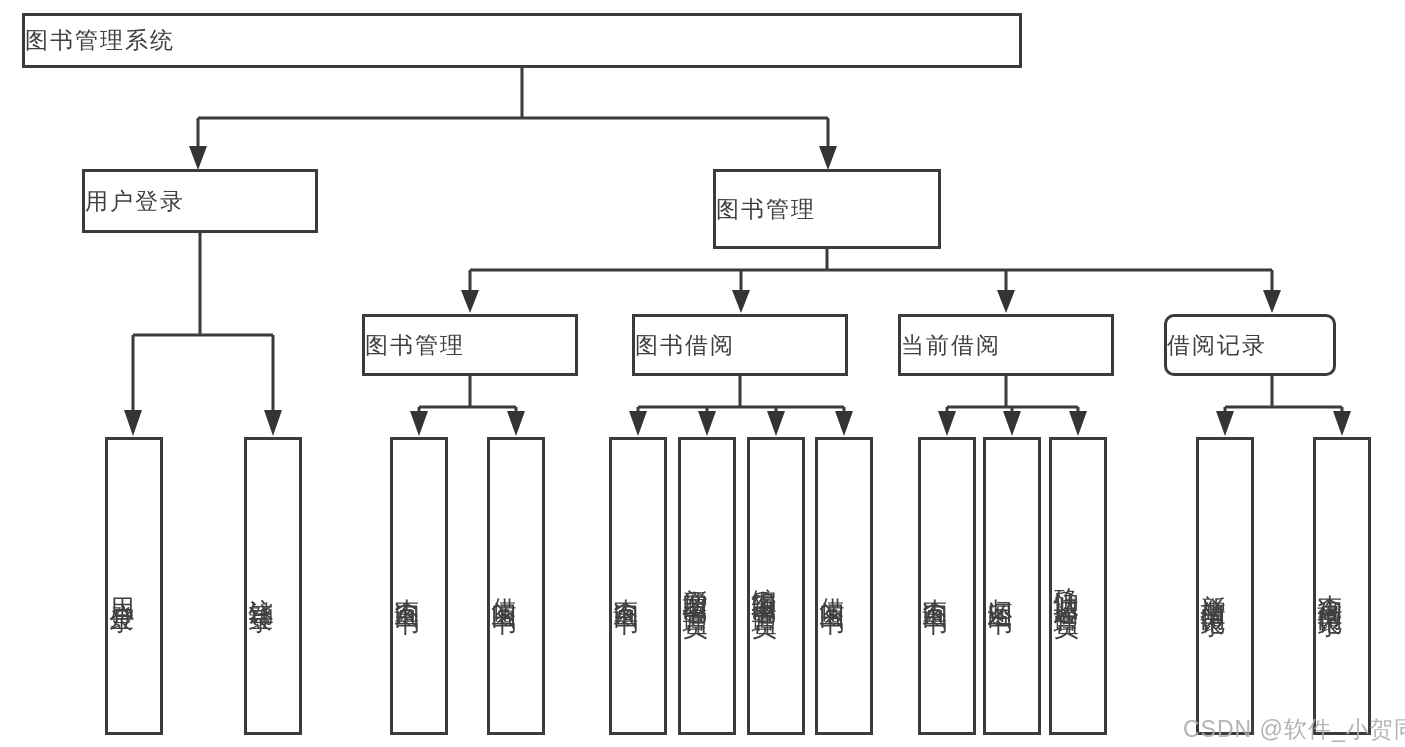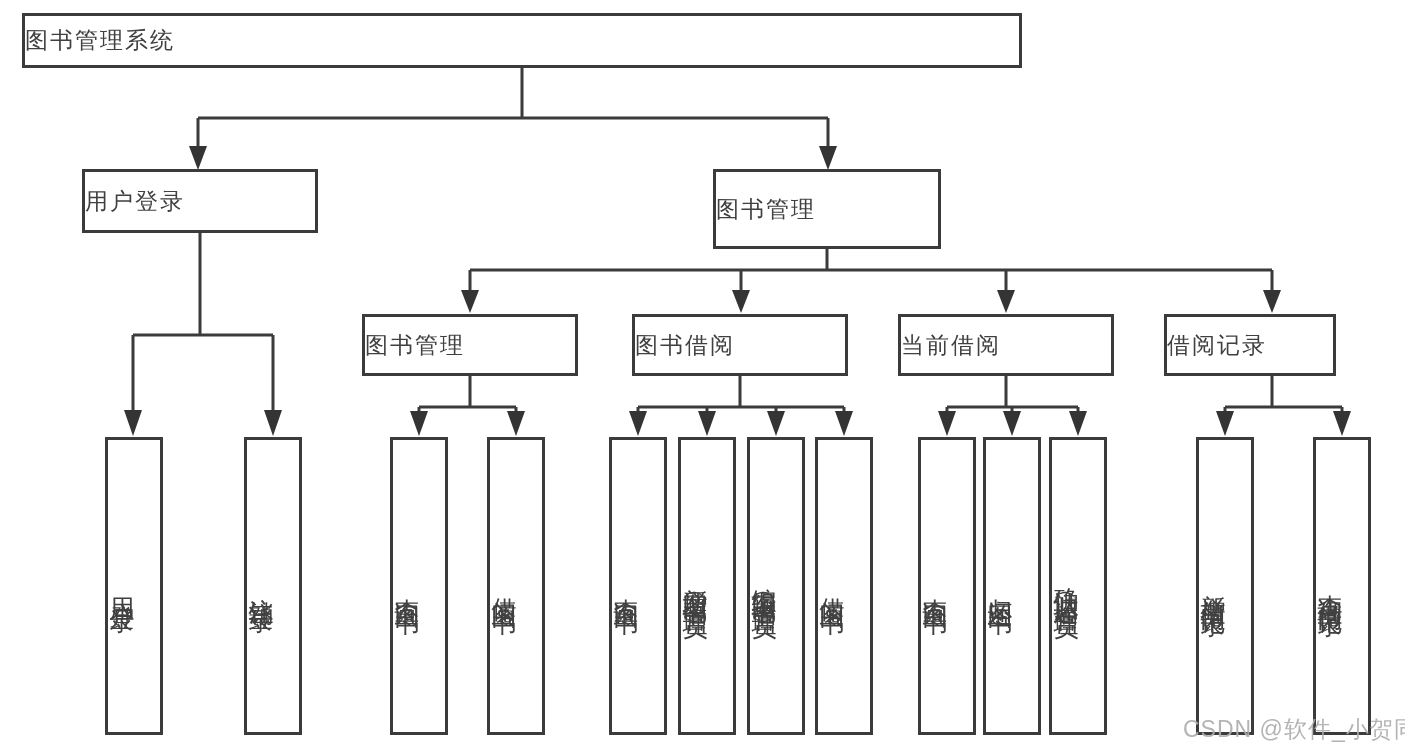--- a/index.html
+++ b/index.html
@@ -104,21 +104,21 @@
 
   <div class="box" style="left:362px; top:314px; width:216px; height:62px;">
     <span class="h-label">图书管理</span>
   </div>
   <div class="box" style="left:632px; top:314px; width:216px; height:62px;">
     <span class="h-label">图书借阅</span>
   </div>
   <div class="box" style="left:898px; top:314px; width:216px; height:62px;">
     <span class="h-label">当前借阅</span>
   </div>
-  <div class="box" style="left:1164px; top:314px; width:172px; height:62px;">
+  <div class="box" style="left:1164px; top:314px; width:172px; height:62px;border-radius:10px;">
     <span class="h-label">借阅记录</span>
   </div>
 
   <div class="box" style="left:105px; top:437px; width:58px; height:298px;">
     <span class="v-label">用户登录</span>
   </div>
   <div class="box" style="left:244px; top:437px; width:58px; height:298px;">
     <span class="v-label">注销登录</span>
   </div>
 

